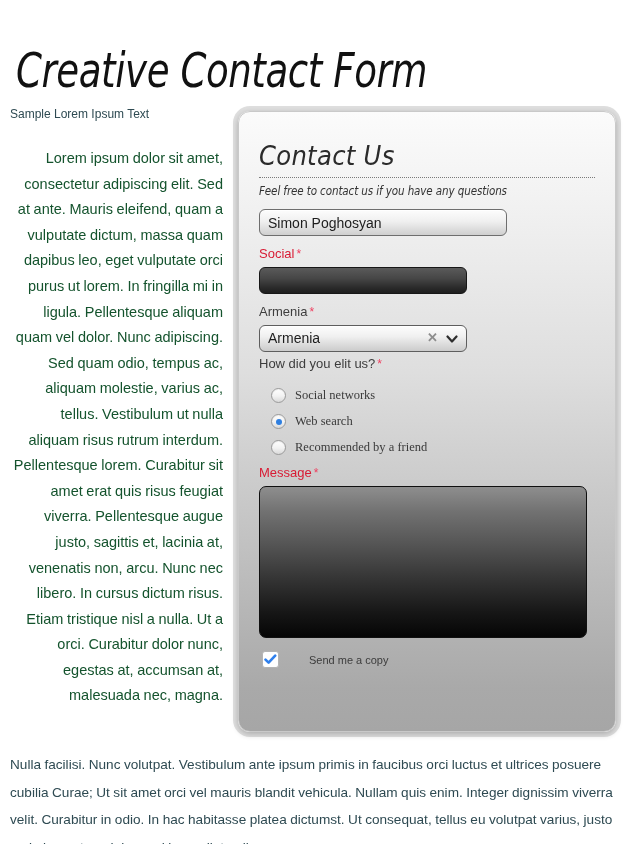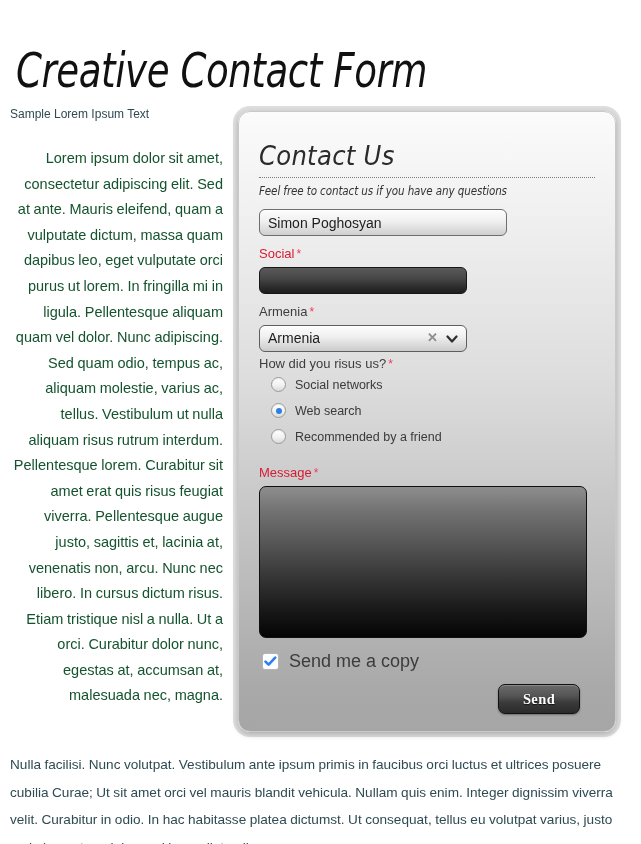--- a/index.html
+++ b/index.html
@@ -197,23 +197,24 @@
     top: 6px;
     width: 12px;
     height: 12px;
     cursor: pointer;
   }
 
   
   #radio-group { margin-top: 2px; }
   .radio-row {
     display: flex;
-    align-items: flex-start;
+    align-items: flex-end;
     height: 26px;
     padding-left: 12px;
+    font-family: Liberation Serif, serif;
   }
   .radio-dot {
     width: 15px;
     height: 15px;
     border-radius: 50%;
     border: 1px solid #9a9a9a;
     background: linear-gradient(to bottom, #ffffff 0%, #f2f2f2 55%, #d9d9d9 100%);
     box-sizing: border-box;
     margin-right: 9px;
     position: relative;
@@ -267,22 +268,23 @@
     border: 1px solid #b4b4b4;
     background: #ffffff;
     box-sizing: border-box;
     margin-right: 10px;
     position: relative;
     flex: 0 0 auto;
     cursor: pointer;
   }
   #checkbox-box svg { position: absolute; left: 1px; top: 1px; }
   #checkbox-label {
-    font-size: 18px;
+    font-size: 11px;
     color: #3c3c3c;
+    margin-left: 20px;
   }
 
   
   #send-row {
     display: flex;
     justify-content: flex-end;
     margin-top: 12px;
     padding-right: 15px;
   }
   #send-button {
@@ -338,21 +340,21 @@
       <span class="select-caret">
         <svg width="12" height="12" viewBox="0 0 12 12">
           <path d="M1.5 3.5 L6 8.5 L10.5 3.5" stroke="#2d2d2d" stroke-width="2.2" fill="none" stroke-linecap="round" stroke-linejoin="round"></path>
         </svg>
       </span>
     </div>
   </div>
 
   <div class="field-block">
     <label class="field-label">
-      <span>How did you risus us?</span><span class="req-star">*</span>
+      <span>How did you elit us?</span><span class="req-star">*</span>
     </label>
     <div id="radio-group">
       <div class="radio-row">
         <span class="radio-dot"></span>
         <span class="radio-label">Social networks</span>
       </div>
       <div class="radio-row">
         <span class="radio-dot selected"></span>
         <span class="radio-label">Web search</span>
       </div>
@@ -372,19 +374,16 @@
 
   <div id="checkbox-row">
     <span id="checkbox-box">
       <svg width="13" height="13" viewBox="0 0 13 13">
         <path d="M1.5 6.6 L4.6 9.7 L11.2 2.6" stroke="#2f80ed" stroke-width="2.6" fill="none" stroke-linecap="round" stroke-linejoin="round"></path>
       </svg>
     </span>
     <span id="checkbox-label">Send me a copy</span>
   </div>
 
-  <div id="send-row">
-    <button id="send-button">Send</button>
-  </div>
 
 </div>
 
 <p id="bottom-paragraph">Nulla facilisi. Nunc volutpat. Vestibulum ante ipsum primis in faucibus orci luctus et ultrices posuere cubilia Curae; Ut sit amet orci vel mauris blandit vehicula. Nullam quis enim. Integer dignissim viverra velit. Curabitur in odio. In hac habitasse platea dictumst. Ut consequat, tellus eu volutpat varius, justo orci elementum dolor, sed imperdiet nulla</p>
 
 </body></html>

